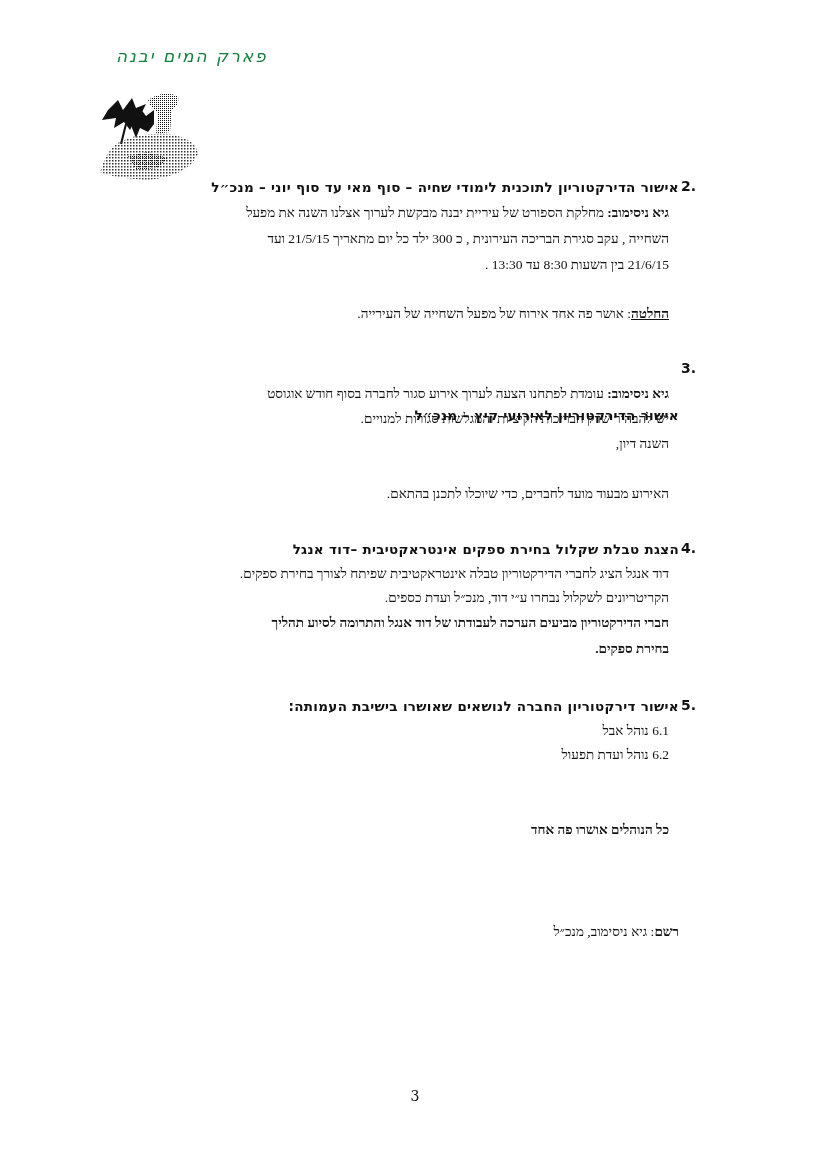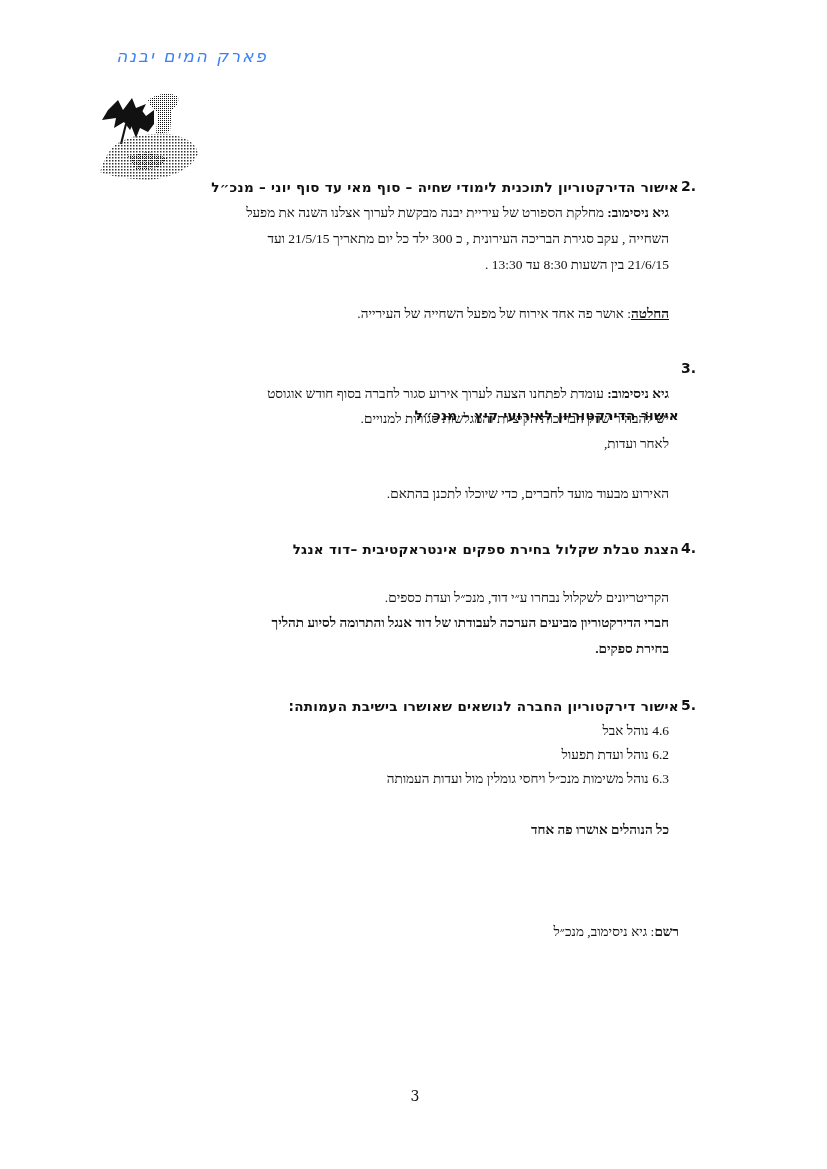--- a/index.html
+++ b/index.html
@@ -1,21 +1,21 @@
 <!DOCTYPE html>
 <html><head>
 <meta charset="utf-8">
 <style>
   html, body { margin: 0; padding: 0; background: #ffffff; }
   body { width: 827px; height: 1169px; position: relative; overflow: hidden;
          font-family: "DejaVu Sans", sans-serif; color: #111; }
   .page { position: absolute; inset: 0; }
-  .header-title { position: absolute; left: 108px; top: 46px; width: 160px; text-align: right;
+  .header-title { position: absolute; left: 116px; top: 46px; width: 160px; text-align: left;
                   direction: rtl; font-family: "DejaVu Sans", sans-serif; font-style: italic;
-                  font-size: 17px; letter-spacing: 2px; color: #3b82f6; }
+                  font-size: 17px; letter-spacing: 2px; color: #15803d; }
   .logo { position: absolute; left: 88px; top: 82px; width: 115px; height: 100px; }
   .block { position: absolute; direction: rtl; text-align: right; }
   .num { position: absolute; font-size: 14px; font-weight: bold; direction: ltr; }
   .heading { font-weight: bold; font-size: 13.5px; letter-spacing: 0.3px; }
   .b { font-weight: bold; }
   .u { text-decoration: underline; font-weight: bold; }
   .txt { font-size: 13.5px; font-family: Liberation Serif, serif; }
   .page-num { position: absolute; left: 400px; top: 1088px; width: 30px; text-align: center;
               font-family: "DejaVu Serif", serif; font-size: 14px; }
 </style>
@@ -57,34 +57,34 @@
     <span class="u">החלטה</span><span>: אושר פה אחד אירוח של מפעל השחייה של העירייה.</span>
   </div>
 
   <div class="num" style="left:681px; top:360px;">3.</div>
   <div class="block heading" style="right:148px; top:361px; white-space:nowrap;margin-top:46px;">אישור הדירקטוריון לאירועי קיץ – מנכ״ל</div>
   <div class="block txt" style="right:158px; top:386px; white-space:nowrap;">
     <span class="b">גיא ניסימוב:</span>
     <span>עומדת לפתחנו הצעה לערוך אירוע סגור לחברה בסוף חודש אוגוסט</span>
   </div>
   <div class="block txt" style="right:158px; top:411px; white-space:nowrap;">יש להבהיר שרק הבריכות הקיציות והמגלשות סגורות למנויים.</div>
-  <div class="block txt" style="right:158px; top:436px; white-space:nowrap;">לאחר ועדות,</div>
+  <div class="block txt" style="right:158px; top:436px; white-space:nowrap;">השנה דיון,</div>
   <div class="block txt" style="right:158px; top:486px; white-space:nowrap;">האירוע מבעוד מועד לחברים, כדי שיוכלו לתכנן בהתאם.</div>
 
   <div class="num" style="left:681px; top:540px;">4.</div>
   <div class="block heading" style="right:148px; top:541px; white-space:nowrap;">הצגת טבלת שקלול בחירת ספקים אינטראקטיבית –דוד אנגל</div>
+  <div class="block txt" style="right:158px; top:566px; white-space:nowrap;">דוד אנגל הציג לחברי הדירקטוריון טבלה אינטראקטיבית שפיתח לצורך בחירת ספקים.</div>
   <div class="block txt" style="right:158px; top:590px; white-space:nowrap;">הקריטריונים לשקלול נבחרו ע״י דוד, מנכ״ל ועדת כספים.</div>
   <div class="block txt b" style="right:158px; top:615px; white-space:nowrap;">חברי הדירקטוריון מביעים הערכה לעבודתו של דוד אנגל והתרומה לסיוע תהליך</div>
   <div class="block txt b" style="right:158px; top:641px; white-space:nowrap;">בחירת ספקים.</div>
 
   <div class="num" style="left:681px; top:697px;">5.</div>
   <div class="block heading" style="right:148px; top:698px; white-space:nowrap;">אישור דירקטוריון החברה לנושאים שאושרו בישיבת העמותה:</div>
-  <div class="block txt" style="right:158px; top:723px; white-space:nowrap;">4.6 נוהל אבל</div>
+  <div class="block txt" style="right:158px; top:723px; white-space:nowrap;">6.1 נוהל אבל</div>
   <div class="block txt" style="right:158px; top:747px; white-space:nowrap;">6.2 נוהל ועדת תפעול</div>
-  <div class="block txt" style="right:158px; top:771px; white-space:nowrap;">6.3 נוהל משימות מנכ״ל ויחסי גומלין מול ועדות העמותה</div>
   <div class="block txt b" style="right:158px; top:822px; white-space:nowrap;">כל הנוהלים אושרו פה אחד</div>
 
   <div class="block txt" style="right:148px; top:924px; white-space:nowrap;">
     <span class="b">רשם</span><span>: גיא ניסימוב, מנכ״ל</span>
   </div>
 
   <div class="page-num">3</div>
 </div>
 
 </body></html>

